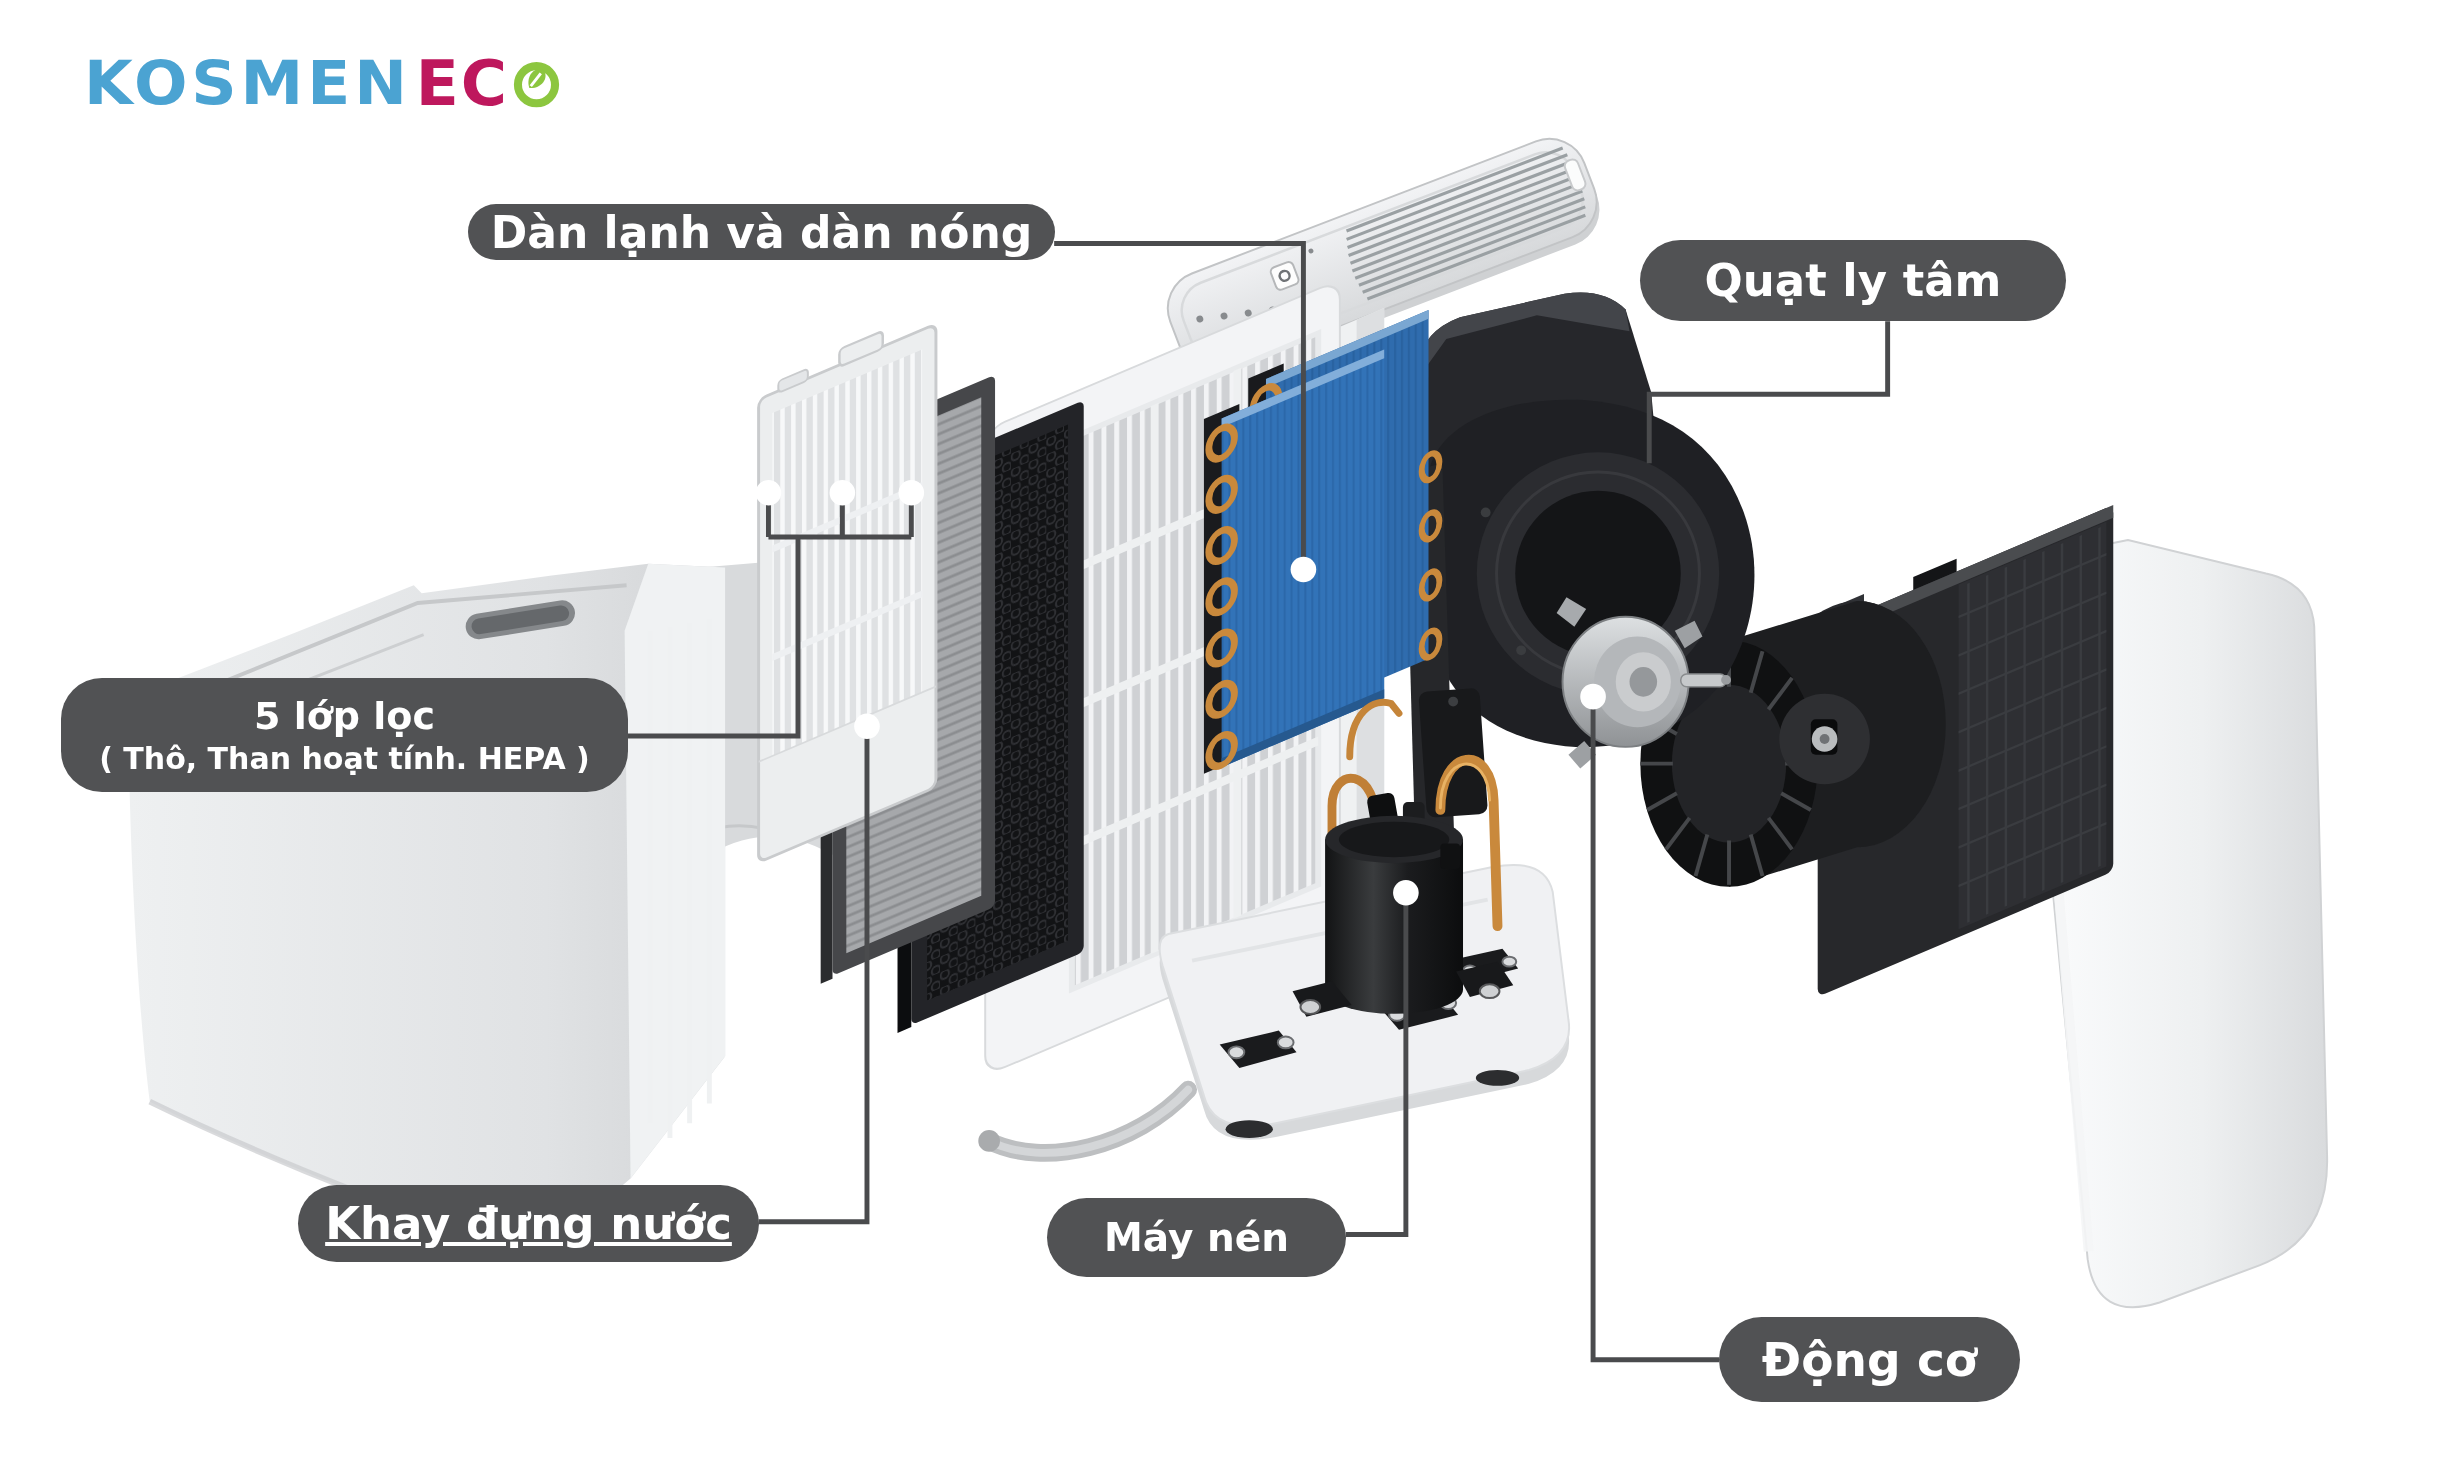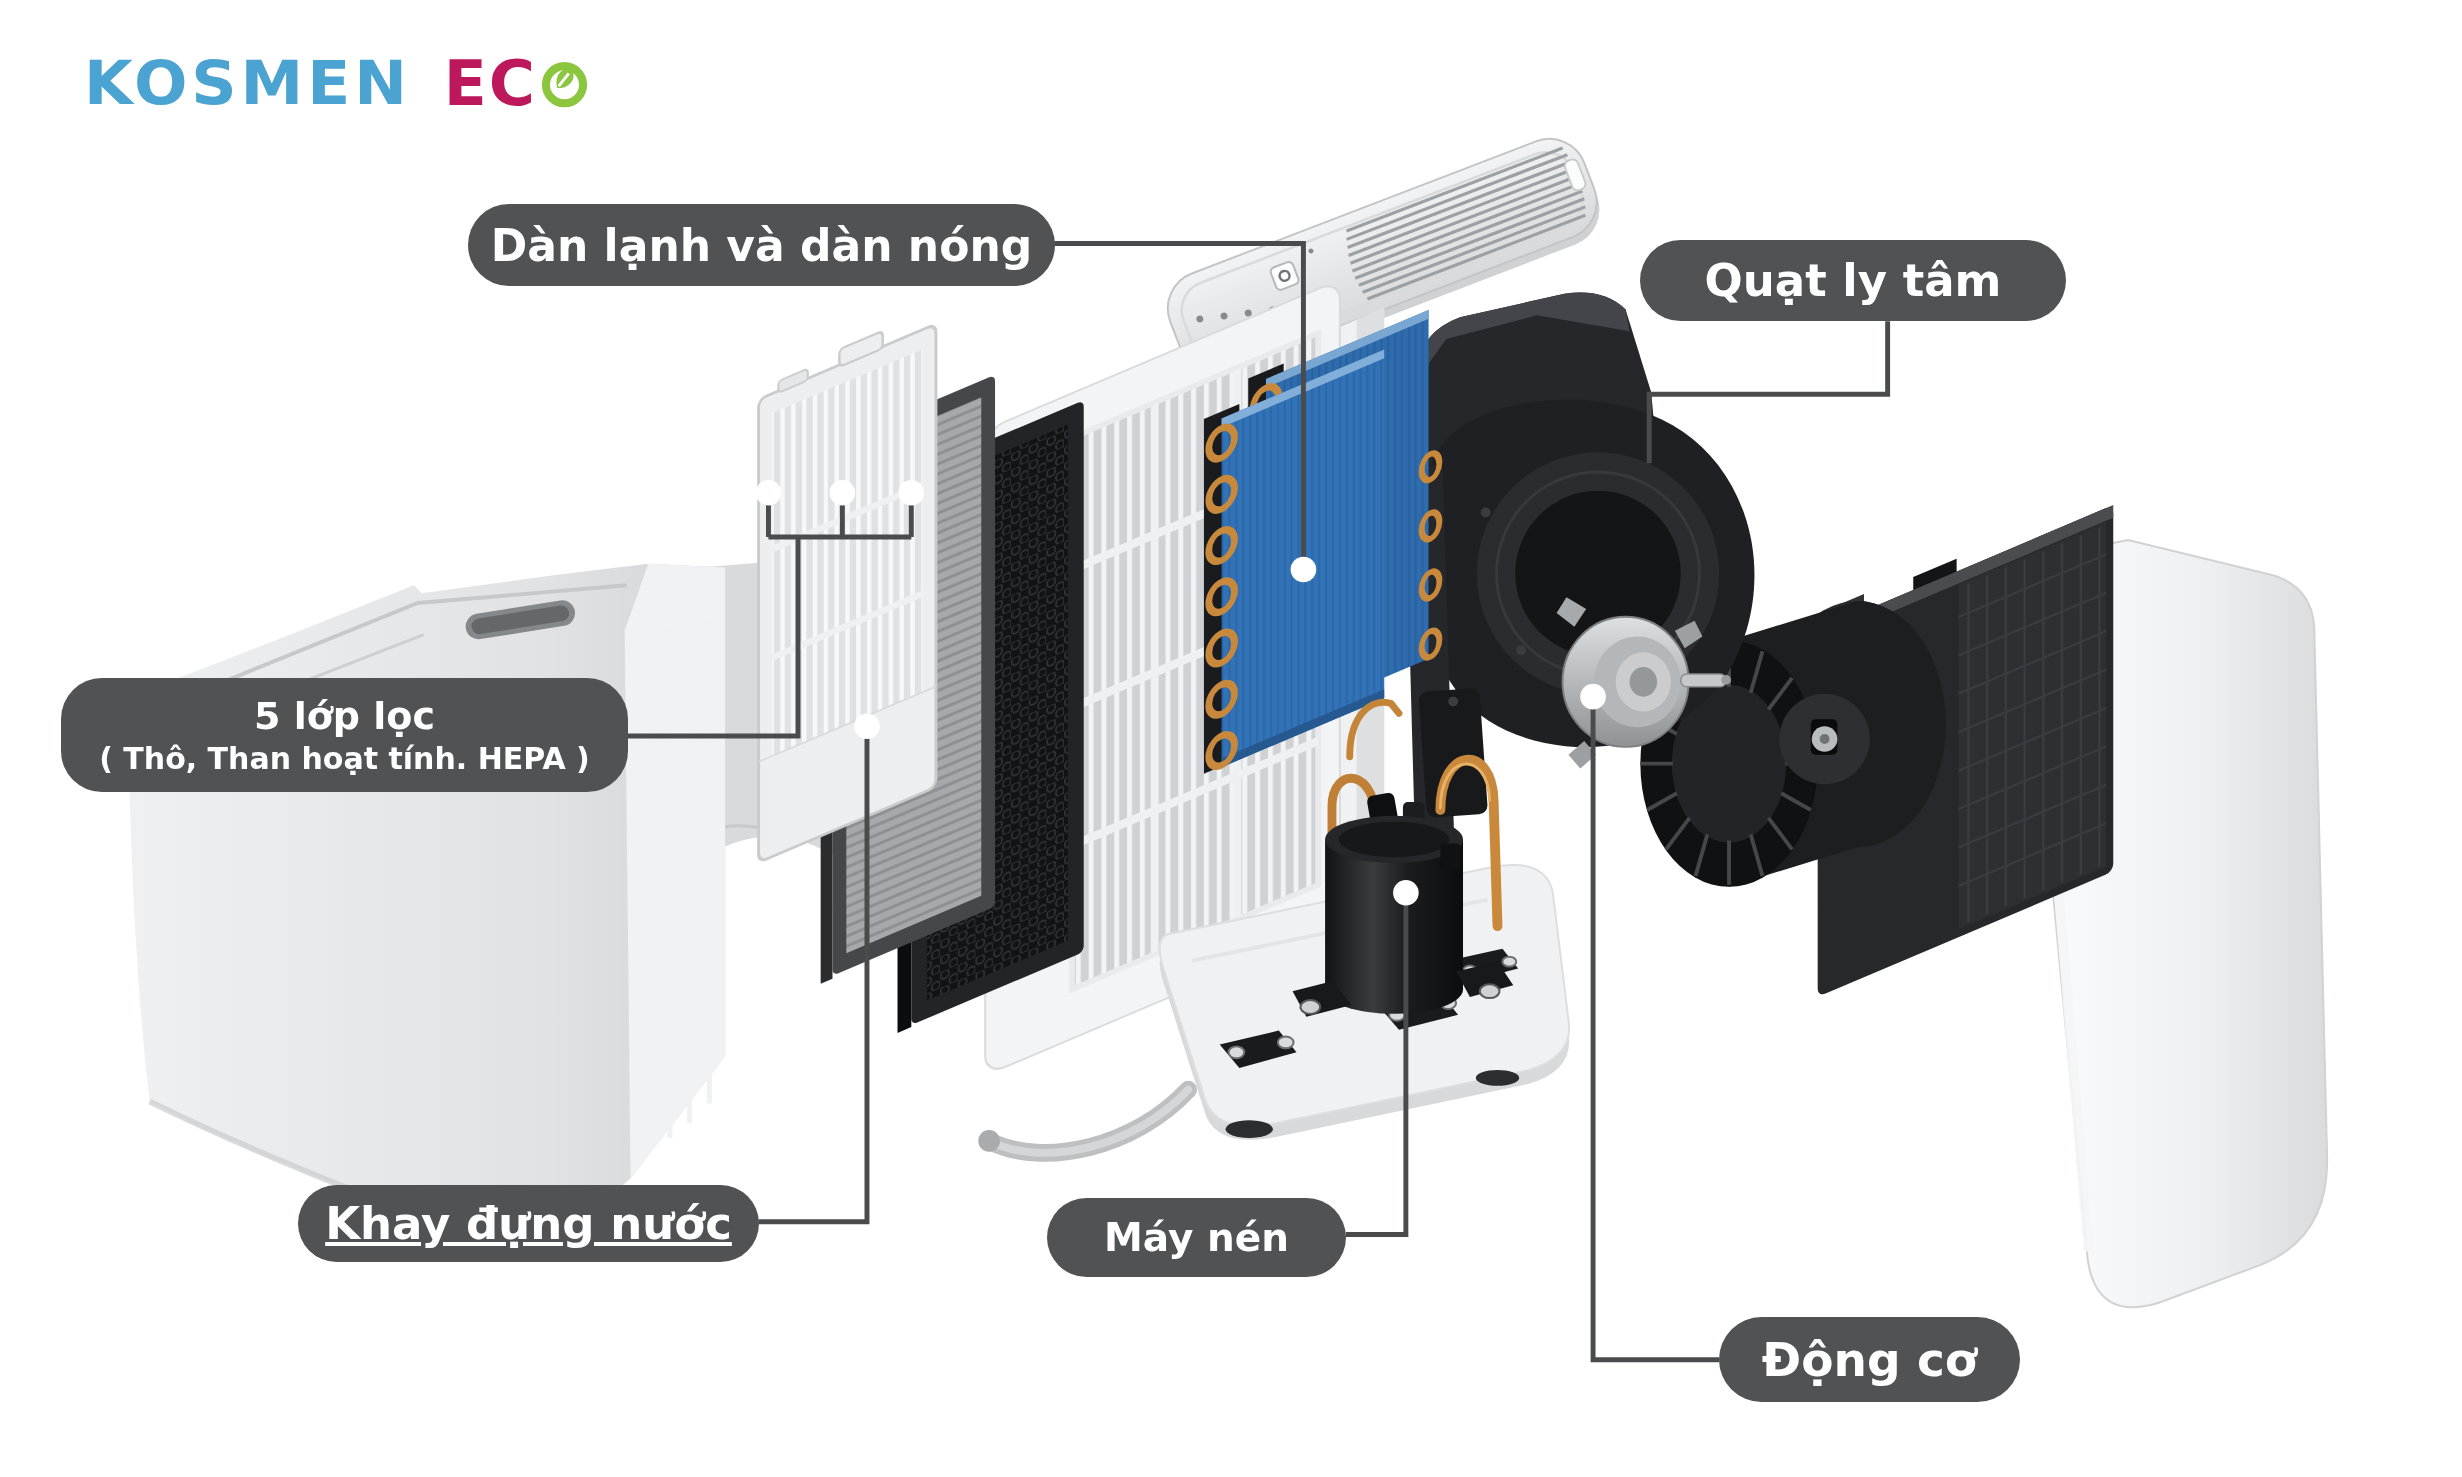--- a/index.html
+++ b/index.html
@@ -1,25 +1,25 @@
 <!DOCTYPE html>
 <html><head>
 <meta charset="utf-8">
 <style>
   html,body{margin:0;padding:0;}
   body{width:2463px;height:1478px;position:relative;background:#ffffff;overflow:hidden;
        font-family:"DejaVu Sans","Liberation Sans",sans-serif;}
-  #logo{position:absolute;left:84px;top:47px;display:flex;align-items:center;gap:33px;}
+  #logo{position:absolute;left:84px;top:47px;display:flex;align-items:center;gap:5px;}
   #logo .kosmen{color:#4BA3D2;font-size:63px;font-weight:bold;letter-spacing:3.9px;transform:scaleY(0.96);}
   #logo .eco{color:#be185d;font-size:63px;font-weight:bold;letter-spacing:2px;display:flex;align-items:center;}
   #logo .eco svg{margin-left:2px;}
   .callout{position:absolute;background:#515254;color:#ffffff;border-radius:47px;
            display:flex;flex-direction:column;align-items:center;justify-content:center;
            font-weight:bold;text-align:center;white-space:nowrap;z-index:30;}
-  #co-coil{left:468px;top:204px;width:587px;height:82px;font-size:44px;}
+  #co-coil{left:468px;top:204px;width:587px;height:56px;font-size:44px;}
   #co-fan{left:1640px;top:240px;width:426px;height:81px;font-size:45px;}
   #co-filter{left:61px;top:678px;width:567px;height:114px;font-size:38px;line-height:1.25;border-radius:41px;}
   #co-filter .sub{font-size:30px;}
   #co-tray{left:298px;top:1185px;width:461px;height:77px;font-size:45px;text-decoration:underline;}
   #co-comp{left:1047px;top:1198px;width:299px;height:79px;font-size:39px;}
   #co-motor{left:1719px;top:1317px;width:301px;height:85px;font-size:47px;}
   svg#scene{position:absolute;left:0;top:0;z-index:10;}
 </style>
 </head>
 <body>

